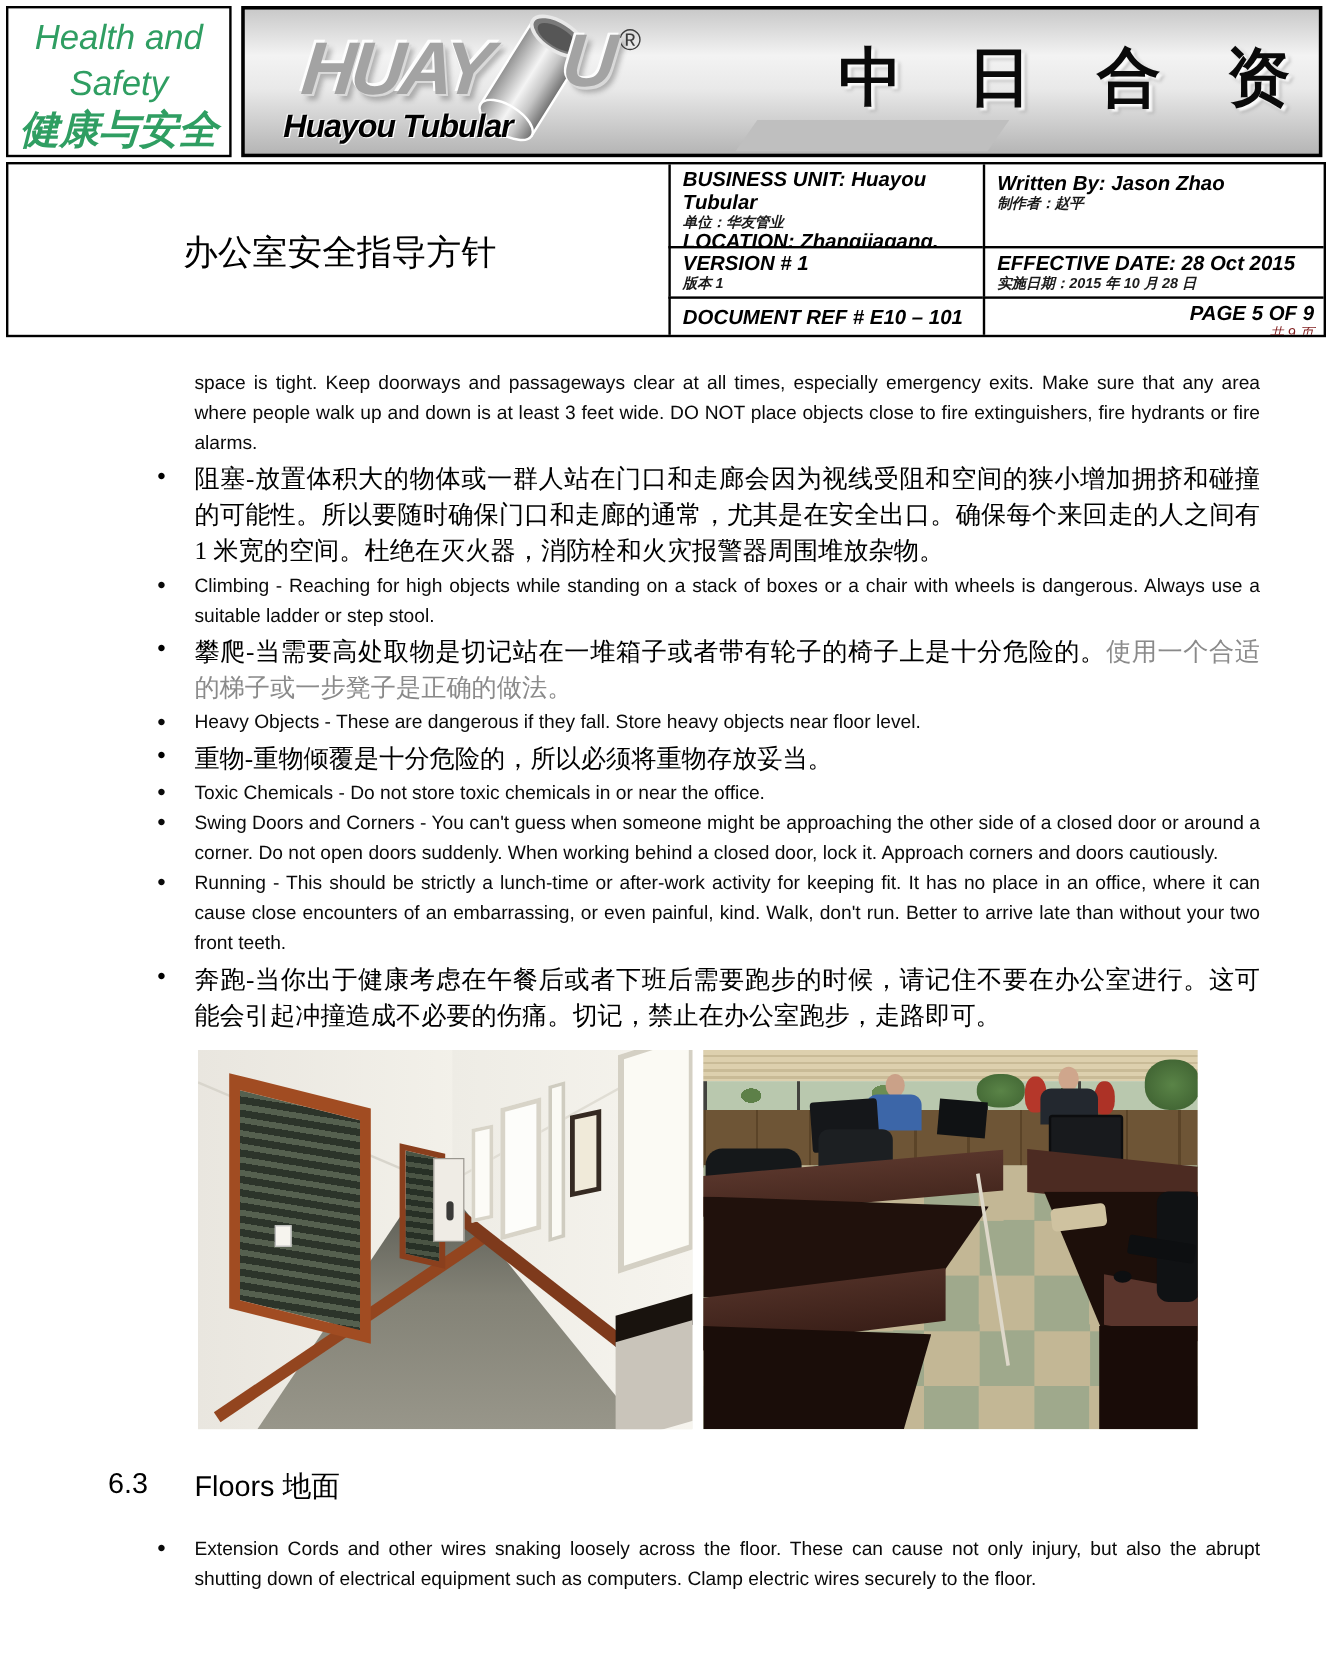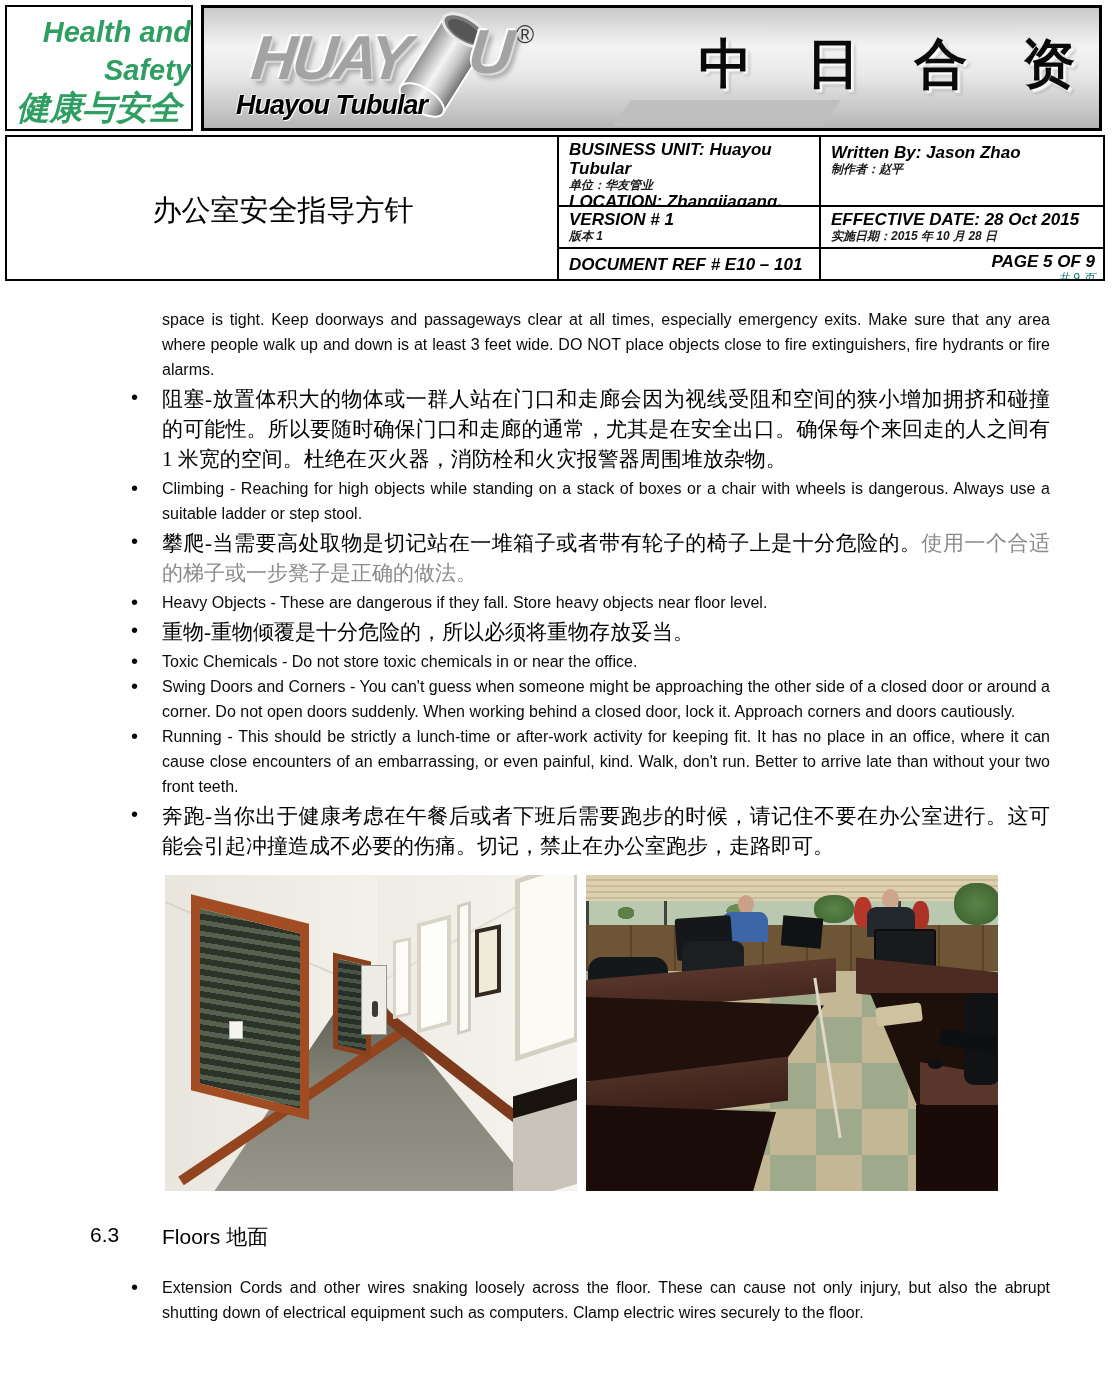--- a/index.html
+++ b/index.html
@@ -4,21 +4,21 @@
 <style>
   * { margin:0; padding:0; box-sizing:border-box; }
   html,body { background:#fff; }
   .page { position:relative; width:1120px; height:1399px; background:#fff; overflow:hidden;
           font-family:"Liberation Sans", sans-serif; color:#000; padding:5px 15px 0 5px; }
 
   
   .band { display:flex; gap:8px; height:126px; }
   .hs-box { width:188px; border:2px solid #000; background:#fff; text-align:center;
             padding-top:6px; line-height:38px; }
-  .hs-box .en-line { font-size:29px; font-weight:bold; font-style:italic; color:#2f9e62;text-align:right; }
+  .hs-box .en-line { font-size:29px; font-weight:normal; font-style:italic; color:#2f9e62; }
   .hs-box .cn-line { font-size:33px; font-style:italic; font-weight:bold; color:#2f9e62; }
   .logo-box { position:relative; width:901px; border:3px solid #000;
               background:linear-gradient(180deg,#c9c9c9 0%,#f3f3f3 32%,#e9e9e9 55%,#b5b5b5 100%); }
   .brandrow { position:absolute; left:48px; top:2px; display:flex; align-items:flex-start; z-index:2; }
   .brand-txt { font-size:62px; font-weight:bold; font-style:italic; letter-spacing:-4px; color:#a3a3a3;
                text-shadow:-2px -2px 0 #fdfdfd, 2px 2px 0 #d9d9d9, 5px 5px 4px rgba(60,60,60,.35);
                transform:skewX(-6deg); }
   .brand-head { margin-top:12px; }
   .brand-tail { margin-top:6px; margin-left:-14px; }
   .tube-svg { margin:0 -6px 0 -10px; }
@@ -39,21 +39,21 @@
   .cell { border-left:2px solid #000; border-top:2px solid #000; padding:3px 8px 2px 10px; overflow:hidden; }
   .cell.first-col { border-left:none; } .cell.first-row { border-top:none; }
   .title-cell { grid-row:1 / 4; display:flex; flex-direction:column; justify-content:center;
                 align-items:center; text-align:center; }
   .doc-title-en { font-size:33px; font-weight:bold; letter-spacing:0; }
   .doc-title-cn { font-size:29px; margin-top:4px; font-family:"Liberation Sans",sans-serif; }
   .meta-en { font-size:17px; font-weight:bold; font-style:italic; line-height:19px; }
   .meta-cn { font-size:12px; font-weight:bold; font-style:italic; line-height:14px; color:#1a1a1a; }
   .gap4 { height:3px; }
   .page-cell { text-align:right; }
-  .page-cn { color:#0f766e; font-weight:normal; }
+  .page-cn { color:#7f1d1d; font-weight:normal; }
 
   
   main { padding:26px 55px 0 120px; }
   .para-en, .li-en { font-size:16px; line-height:25px; color:#0a0a0a; text-align:justify; }
   .para-en { margin-left:37px; }
   .blist { list-style:none; }
   .blist li { position:relative; padding-left:37px; }
   .blist li::before { content:"\2022"; position:absolute; left:6px; top:0; font-size:20px; }
   .li-cn { font-size:21px; line-height:30px; text-align:justify;
            font-family:"Liberation Serif","DejaVu Serif",serif; padding-top:2px; padding-bottom:2px; }
@@ -128,21 +128,21 @@
   .o-desk-r1front { left:284px; top:118px; width:130px; height:112px; background:#1d0f0a;
                     clip-path:polygon(0 0,100% 0,100% 100%,36% 100%); }
   .o-desk-r2top { left:334px; top:194px; width:80px; height:42px; background:#5a352c; transform:skewY(10deg); }
   .o-desk-r2front { left:330px; top:230px; width:84px; height:86px; background:#190c08; }
   .o-cable { left:240px; top:102px; width:3px; height:162px; background:#ded8ca; transform:rotate(-9deg); }
   .o-phone { left:290px; top:130px; width:46px; height:19px; background:#cfc2a0; border-radius:4px; transform:rotate(-7deg); }
   .o-kb { left:354px; top:158px; width:56px; height:16px; background:#0d0f11; transform:rotate(9deg); border-radius:2px; }
   .o-mouse { left:342px; top:184px; width:15px; height:10px; background:#0d0f11; border-radius:50%; }
 
   
-  .section-heading { display:flex; margin:32px 0 24px -35px; font-size:21px; }
+  .section-heading { display:flex; margin:32px 0 24px -35px; font-size:24px; }
   .section-num { width:72px; }
   .tail-list { margin-top:0; }
 </style>
 </head>
 <body>
 
 <div class="page">
 
   <header class="band">
     <div class="hs-box">

